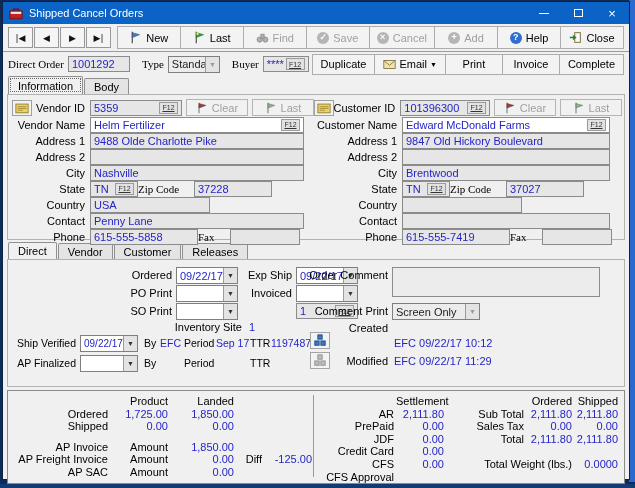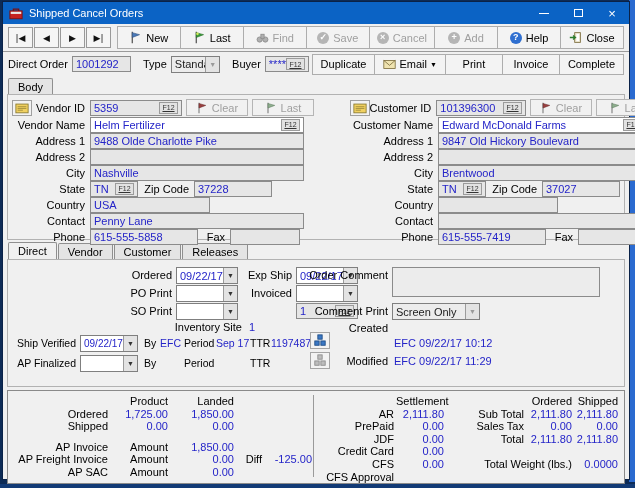--- a/index.html
+++ b/index.html
@@ -24,21 +24,21 @@
   .navbtn{width:25px;height:21px;border:1px solid #999;background:#f5f5f5;margin-right:1px;display:flex;align-items:center;justify-content:center;font-size:9px;color:#111;padding:0;font-family:"DejaVu Sans",sans-serif;}
   .tgrp{margin-left:auto;display:flex;}
   .tbtn{height:23px;min-width:64px;display:flex;align-items:center;justify-content:center;gap:4px;background:#f3f3f3;border:1px solid #adadad;margin-left:-1px;font-size:11px;padding:0 7px;font-family:"Liberation Sans",sans-serif;}
   .tbtn.dis{color:#9f9f9f;}
   .circ{display:inline-flex;width:12px;height:12px;border-radius:50%;align-items:center;justify-content:center;color:#fff;font-size:9px;line-height:1;font-weight:bold;}
   .circ.gray{background:#b5b5b5;}
   .circ.blue{background:#2f6fd0;}
 
   
   .hdrrow{height:24px;display:flex;align-items:center;padding:1px 5px;gap:4px;flex:0 0 auto;}
-  .lab{white-space:nowrap;text-align:right;}
+  .lab{white-space:nowrap;text-align:left;font-family:Liberation Serif, serif;}
   .tb{height:16px;border:1px solid #8b8b8b;background:#e6e6e6;display:flex;align-items:center;padding:0 3px;overflow:hidden;}
   .tb.white{background:#fff;}
   .val{color:#2424c8;}
   .f12{margin-left:auto;width:19px;height:12px;background:#e2e2e2;border:1px solid #9b9b9b;font-size:7px;line-height:1;display:flex;align-items:center;justify-content:center;color:#333;text-decoration:underline;padding:0;font-family:"Liberation Sans",sans-serif;flex:0 0 auto;}
   .combo{height:17px;border:1px solid #7f7f7f;background:#fff;display:flex;overflow:hidden;}
   .combo .cv{flex:1;display:flex;align-items:center;padding:0 3px;white-space:nowrap;overflow:hidden;}
   .combo .ca{width:14px;background:#e3e3e3;border-left:1px solid #9b9b9b;display:flex;align-items:center;justify-content:center;font-size:7px;color:#333;}
   .combo.dis{background:#ececec;}
   .combo.dis .cv{color:#222;}
   .combo.dis .ca{color:#9a9a9a;}
@@ -46,21 +46,21 @@
 
   
   .tabstrip{display:flex;align-items:flex-end;padding-left:5px;flex:0 0 auto;}
   .maintabs{height:18px;}
   .dettabs{height:17px;margin-top:2px;}
   .tab{height:16px;display:flex;align-items:center;padding:0 9px;border:1px solid #8f8f8f;border-bottom:none;border-radius:2px 2px 0 0;background:#e4e4e4;margin-right:1px;position:relative;}
   .tab.active{background:#f0f0f0;height:18px;z-index:2;outline:1px dotted #666;outline-offset:-3px;}
   .dettabs .tab.active{height:17px;outline:none;}
 
   
-  .infobox{height:146px;margin:0 4px;border:1px solid #b2b2b2;background:#f0f0f0;display:flex;padding:4px 2px 0 4px;flex:0 0 auto;position:relative;z-index:1;gap:36px;}
+  .infobox{height:146px;margin:0 4px;border:1px solid #b2b2b2;background:#f0f0f0;display:flex;padding:4px 2px 0 4px;flex:0 0 auto;position:relative;z-index:1;}
   .vcol{width:308px;}
   .frow{display:flex;align-items:center;height:15px;margin-bottom:1px;}
   .frow .fl{width:78px;text-align:right;padding-right:5px;white-space:nowrap;}
   .ccol .fl{width:88px;}
   .iconbtn{width:20px;height:16px;border:1px solid #a0a0a0;background:#f2f2f2;display:flex;align-items:center;justify-content:center;padding:0;}
   .flatbtn{height:17px;min-width:62px;border:1px solid #b5b5b5;background:#f1f1f1;display:flex;align-items:center;justify-content:center;gap:4px;color:#9f9f9f;margin-left:4px;font-size:11px;padding:0 8px;font-family:"Liberation Sans",sans-serif;}
 
   
   .detbox{height:128px;margin:0 4px;border:1px solid #b2b2b2;background:#f0f0f0;position:relative;flex:0 0 auto;}
   .abs{position:absolute;white-space:nowrap;}
@@ -205,20 +205,23 @@
       <button class="hbtn">
             <span>Invoice</span>
           </button>
       <button class="hbtn">
             <span>Complete</span>
           </button>
     </div>
   </div>
 
   <div class="tabstrip maintabs">
+    <div class="tab active">
+          <span>Information</span>
+        </div>
     <div class="tab">
           <span>Body</span>
         </div>
   </div>
 
   <div class="infobox">
 
     <div class="vcol">
       <div class="frow" style="height:17px">
         <button class="iconbtn">

